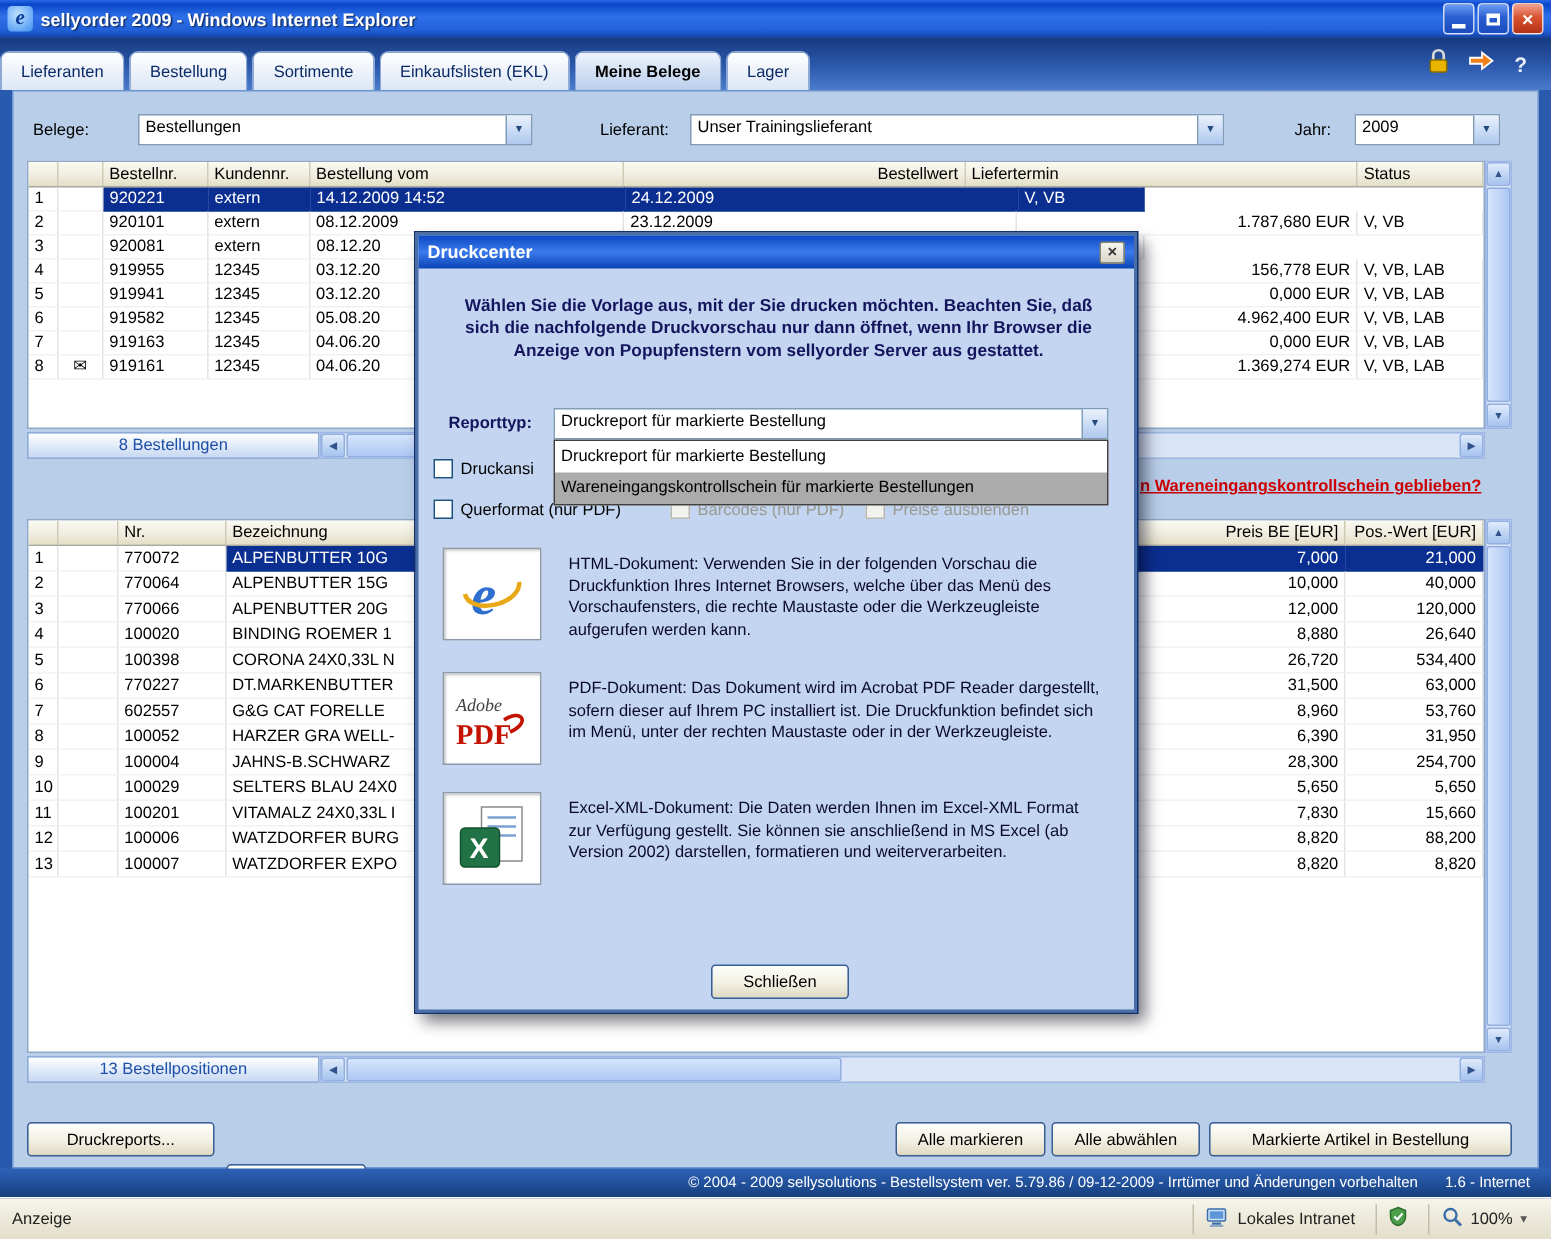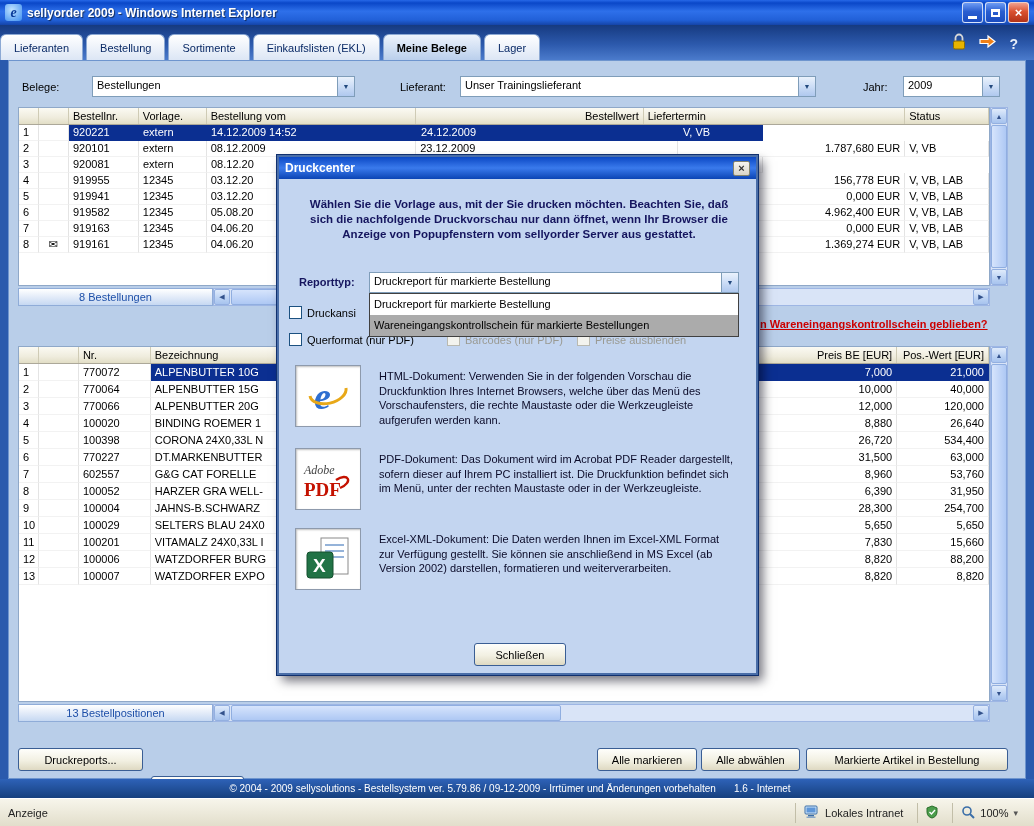--- a/index.html
+++ b/index.html
@@ -66,21 +66,21 @@
     color:#1D4FA8;font-size:11px;display:flex;align-items:center;justify-content:center;white-space:nowrap}
 
   .redlink{position:absolute;font-size:11px;font-weight:bold;color:#CC0000;text-decoration:underline;white-space:nowrap}
 
   
   .xpbtn{position:absolute;height:23px;border:1px solid #3A5E94;border-radius:3px;font-size:11px;color:#000;
     background:linear-gradient(180deg,#FEFEFB,#F2F0E2 55%,#DED9C2);display:flex;align-items:center;justify-content:center;white-space:nowrap}
 
   
   .appfooter{position:absolute;left:0;top:779px;width:1034px;height:19px;color:#fff;font-size:10px;
-    background:linear-gradient(180deg,#2E62B8,#16407E);display:flex;align-items:center;justify-content:center;gap:18px;padding-right:14px;white-space:nowrap}
+    background:linear-gradient(180deg,#2E62B8,#16407E);display:flex;align-items:center;justify-content:flex-end;gap:18px;padding-right:14px;white-space:nowrap}
   .statusbar{position:absolute;left:0;top:798px;width:1034px;height:28px;background:linear-gradient(180deg,#F7F5EB,#E2DECB);
     border-top:1px solid #fff;display:flex;align-items:center;font-size:11px;color:#222;padding:0 8px;gap:6px}
   .statsec{display:flex;align-items:center;gap:5px;height:20px;padding:0 8px;border-left:1px solid #C2BEA8}
   .spacer{flex:1}
 
   
   .dialog{position:absolute;left:277px;top:155px;width:481px;height:520px;background:#C3D5F0;border:2px solid #4A6EA8;outline:1px solid #10306E;
     box-shadow:5px 6px 10px rgba(0,0,20,.55);z-index:50}
   .dlgtitle{position:absolute;left:0;top:0;width:100%;height:22px;display:flex;align-items:center;padding:0 6px;
     background:linear-gradient(180deg,#0B48C4,#3A7AEC 50%,#0B44B4);color:#fff;font-size:12px;font-weight:bold}
@@ -161,21 +161,21 @@
     <span class="btn">
         <span>▼</span>
       </span>
   </div>
 
   <div class="grid upper" style="left:18px;top:107px;width:972px;height:179px">
     <div class="ghead">
       <div class="gcell u1"></div>
       <div class="gcell u2"></div>
       <div class="gcell u3">Bestellnr.</div>
-      <div class="gcell u4">Vorlage.</div>
+      <div class="gcell u4">Kundennr.</div>
       <div class="gcell u5">Bestellung vom</div>
       <div class="gcell u7">Bestellwert</div>
       <div class="gcell u6">Liefertermin</div>
       <div class="gcell u8">Status</div>
     </div>
     <div>
 
         <div class="grow selected">
           <div class="gcell u1">1</div>
           <div class="gcell u2"></div>

